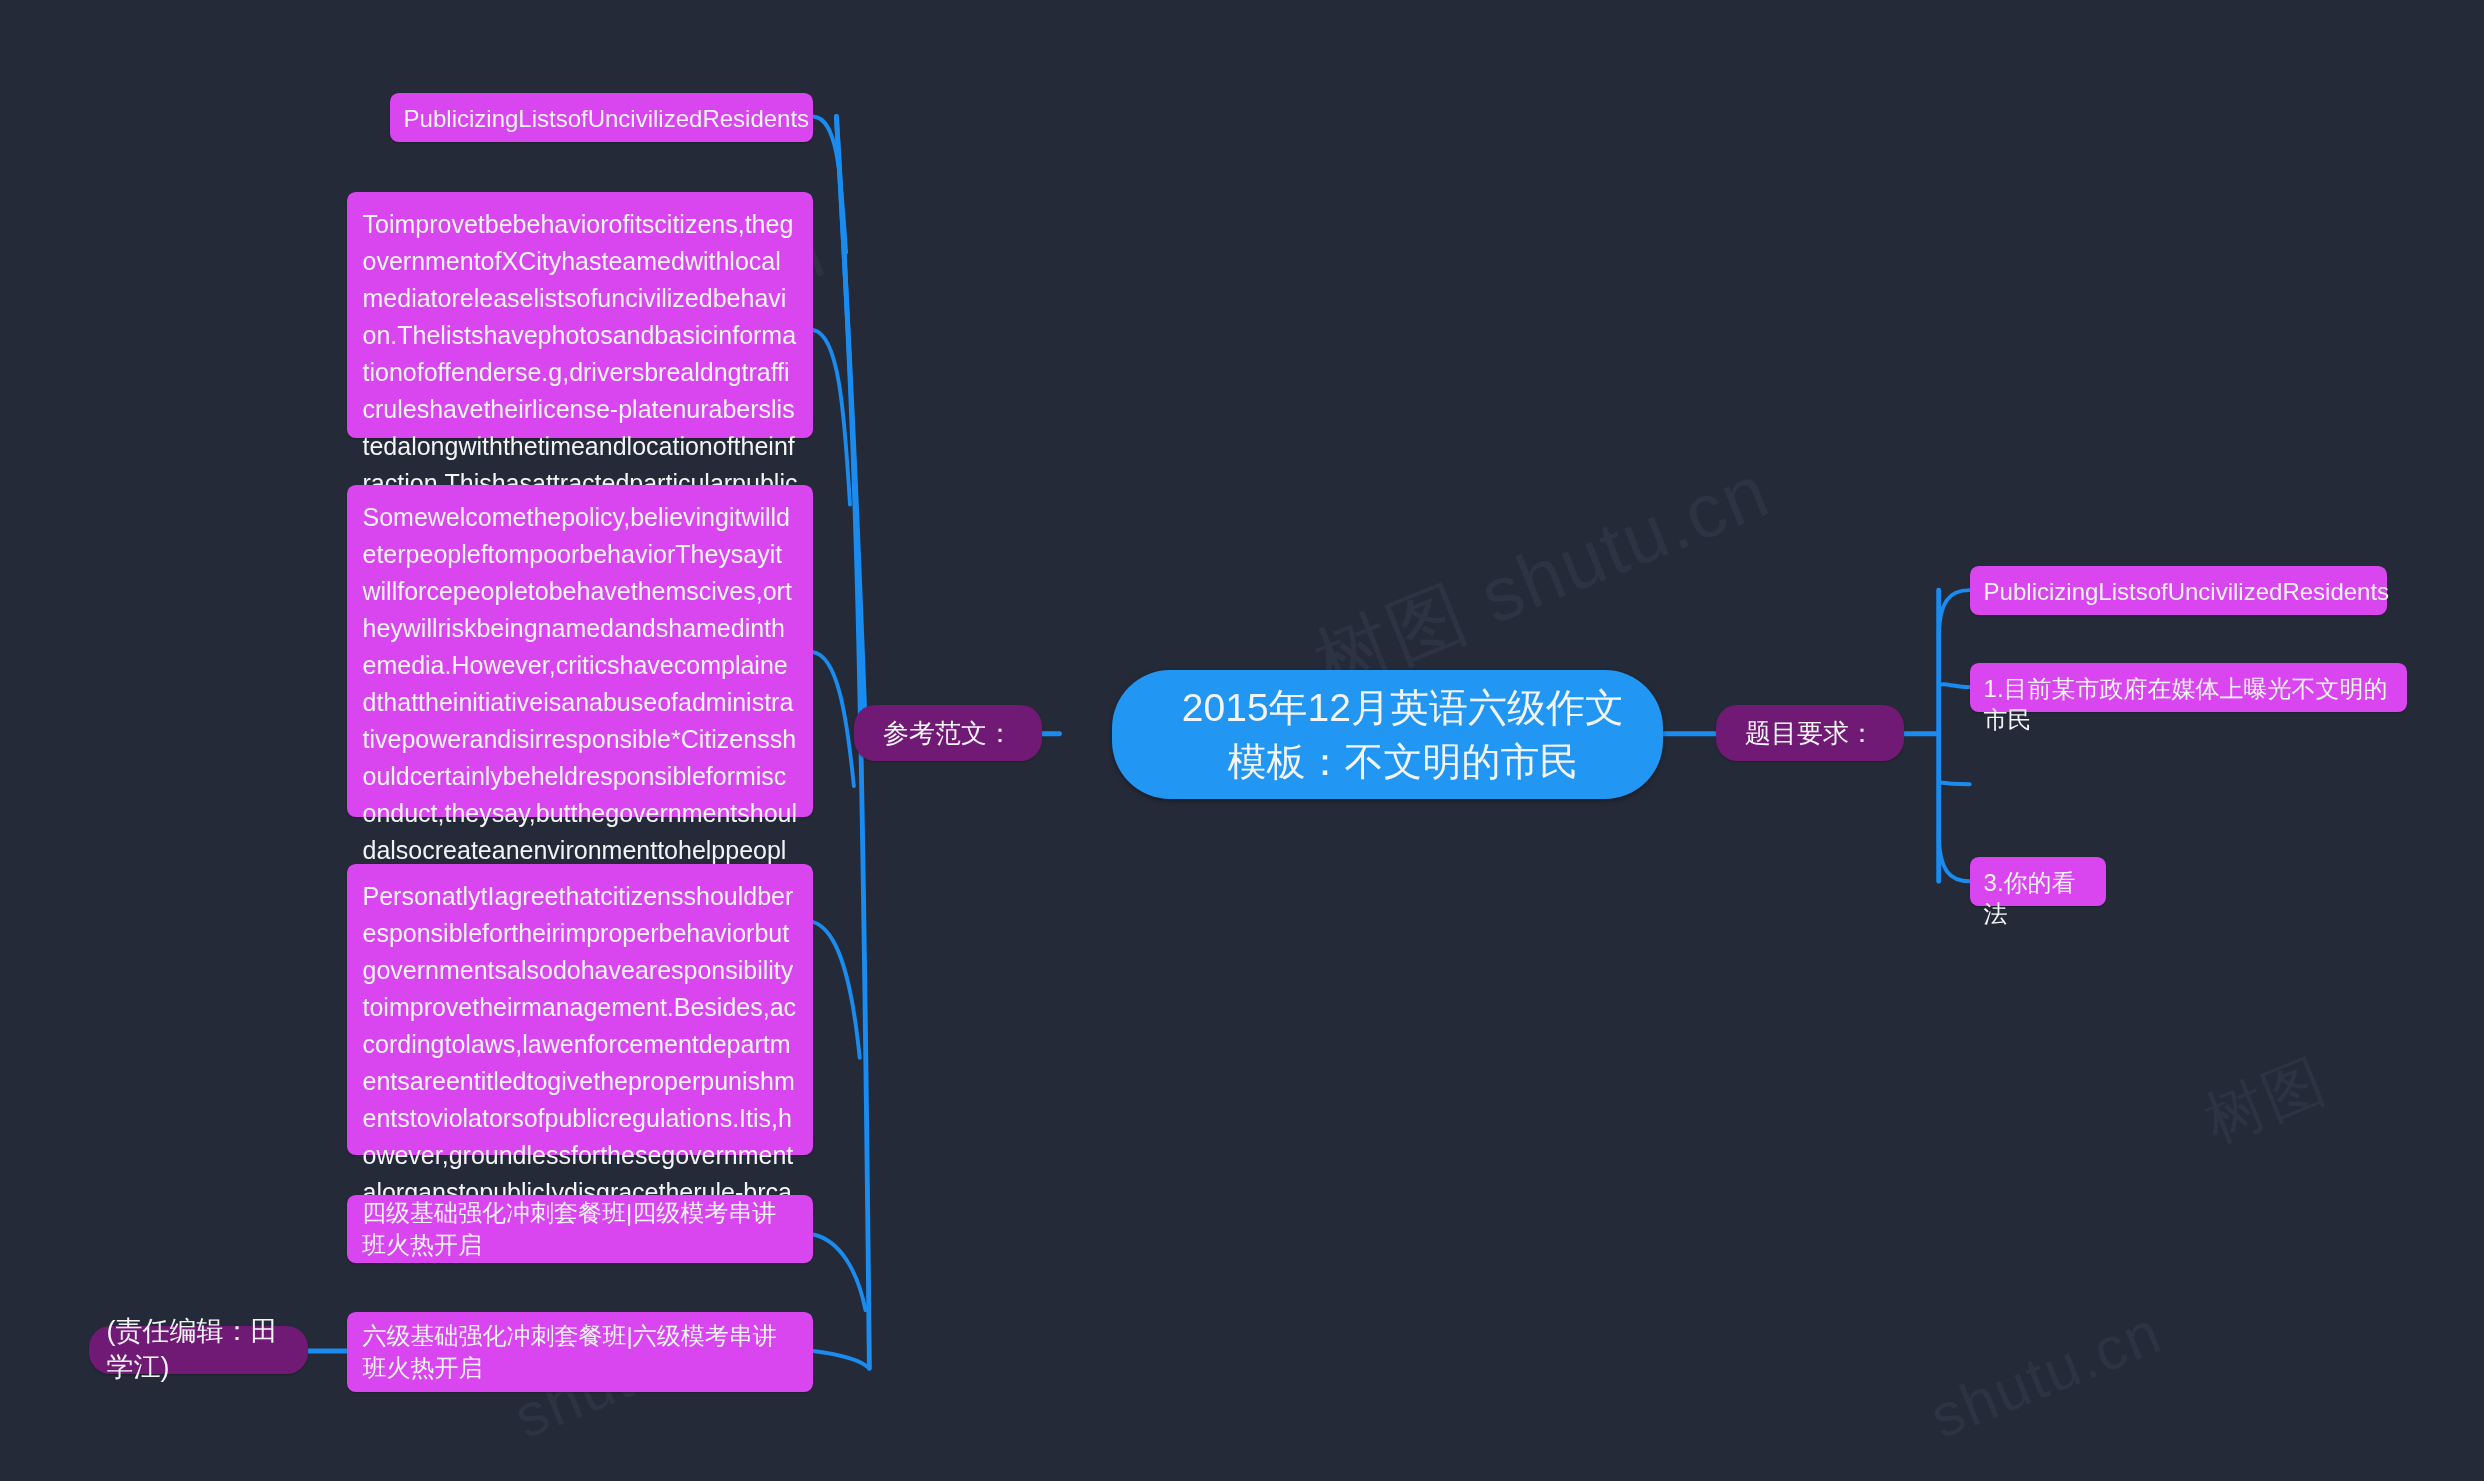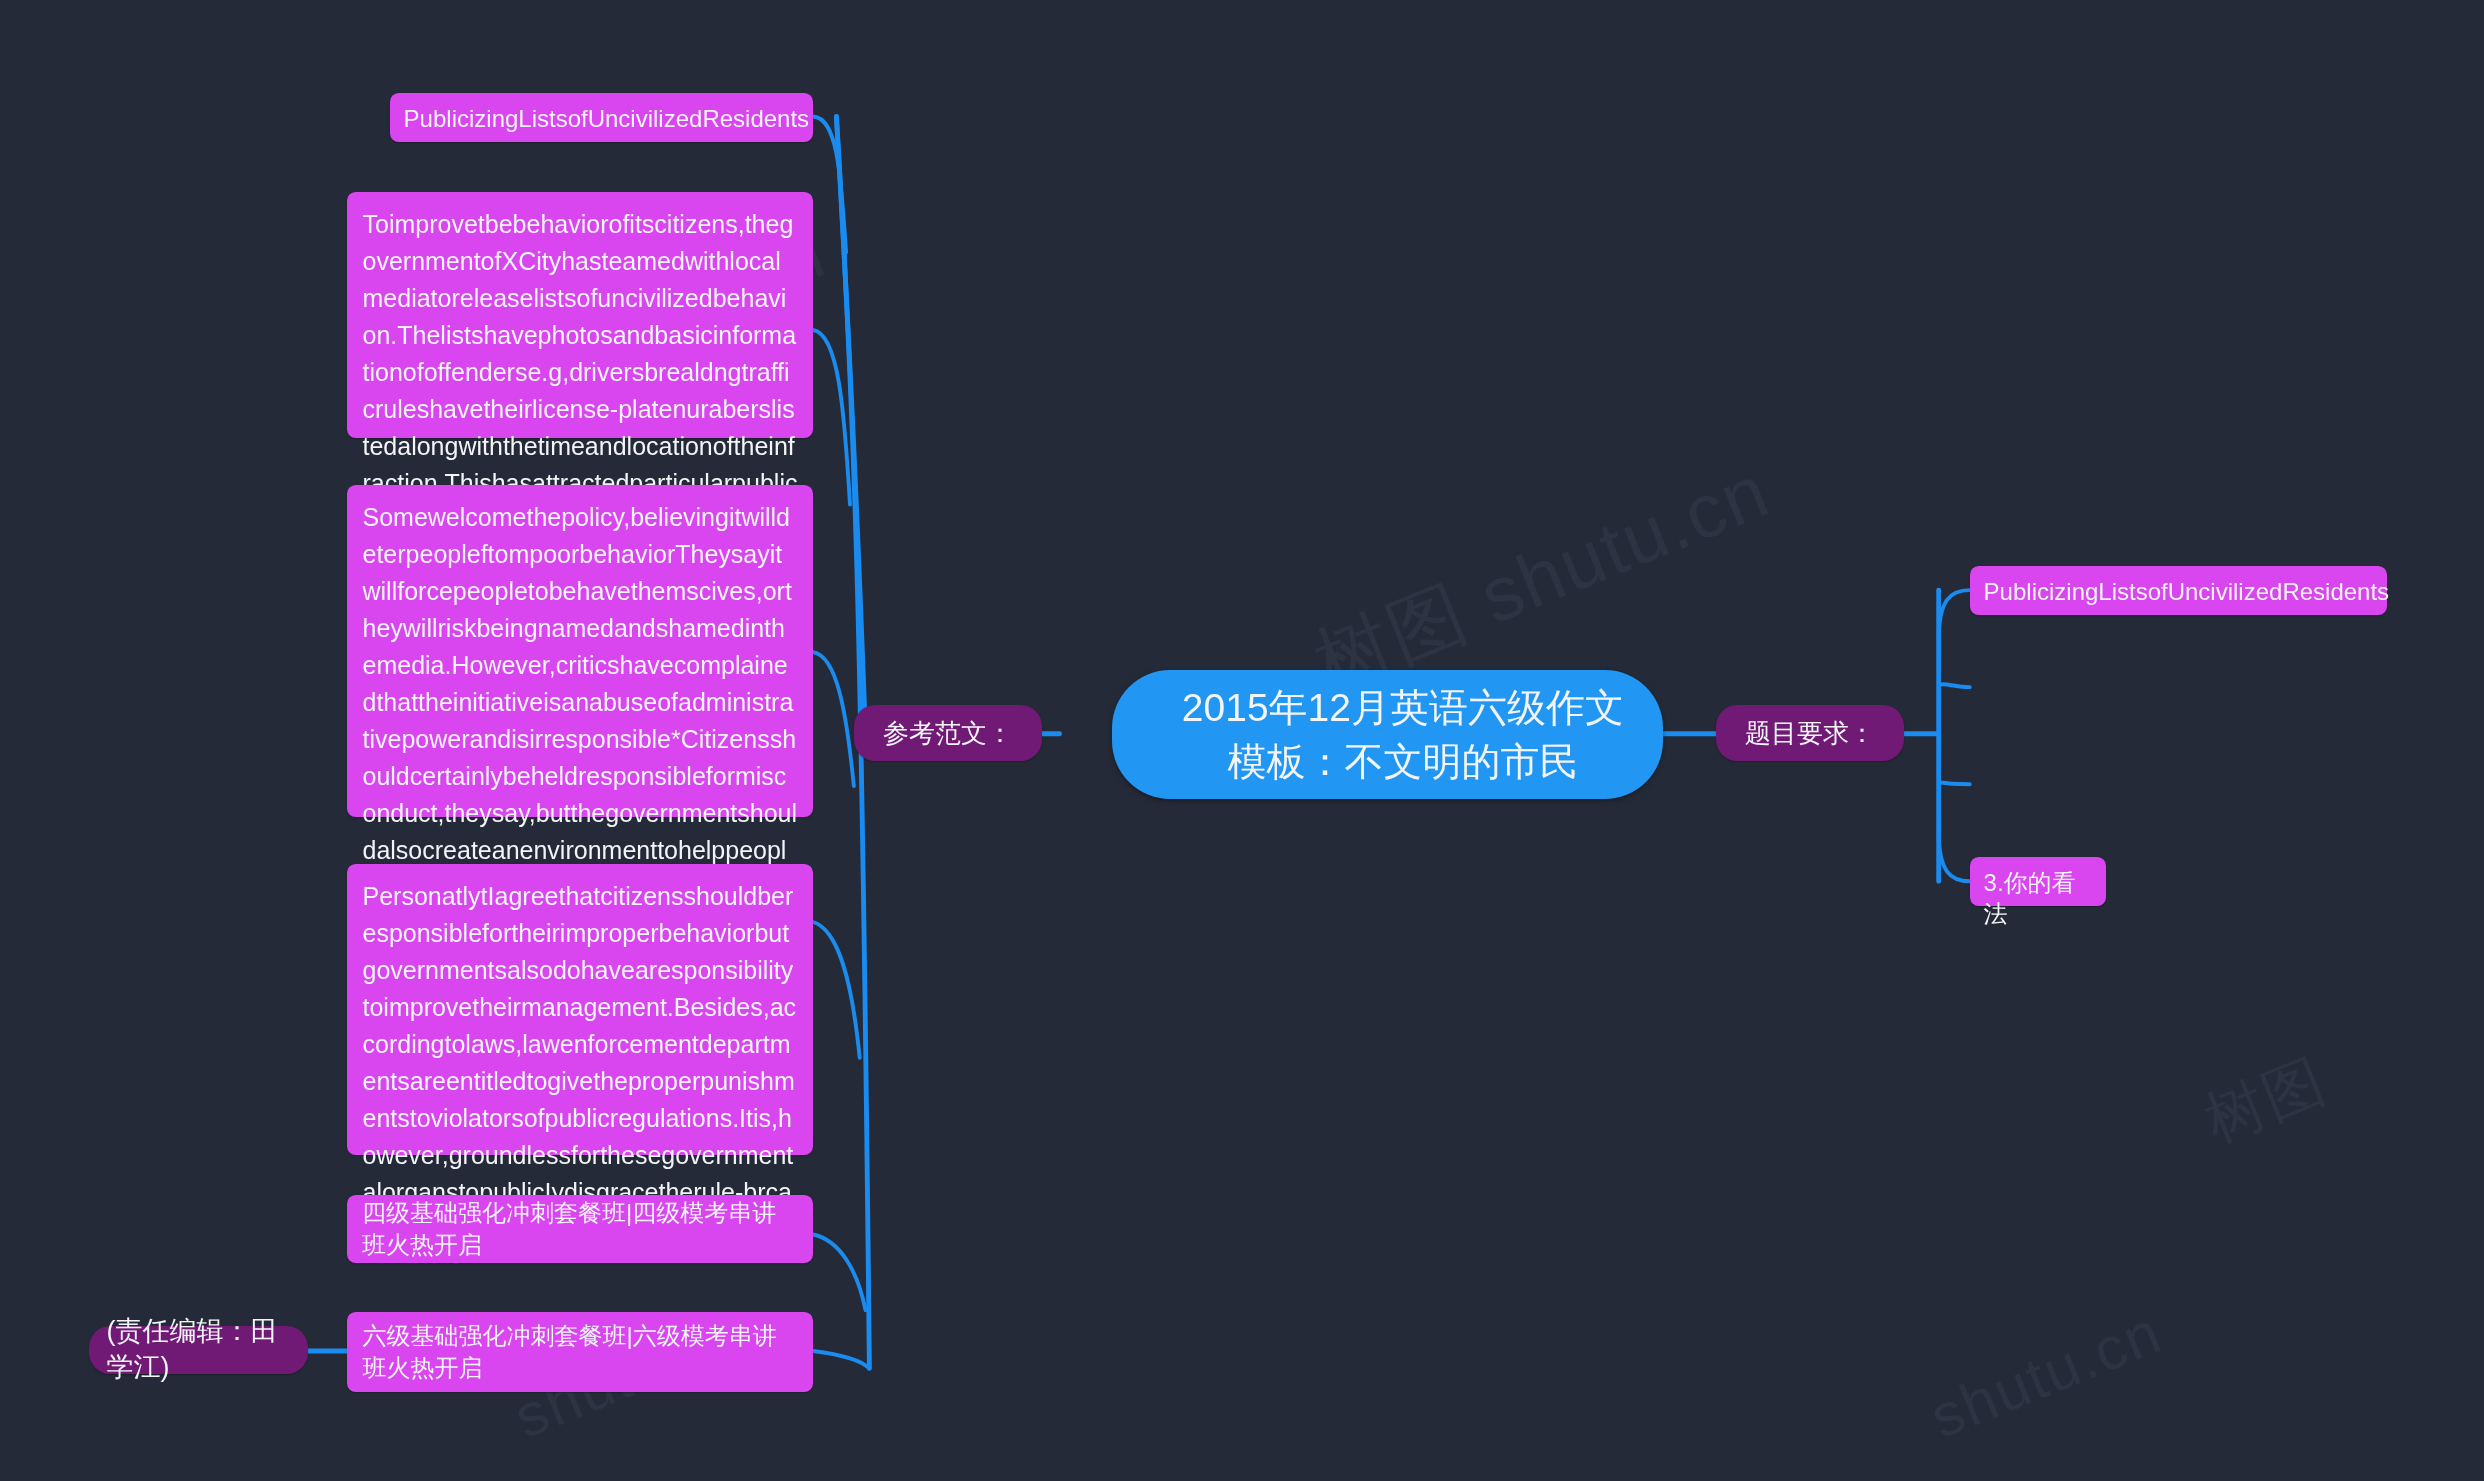--- a/index.html
+++ b/index.html
@@ -143,20 +143,23 @@
     </span>
   </div>
 
   <div class="node topic pill" style="left:1716px; top:705px; width:188px; height:56px;">
     <span>题目要求：</span>
   </div>
 
   <div class="node leaf" style="left:1970px; top:566px; width:417px; height:49px;">
     <span>PublicizingListsofUncivilizedResidents</span>
   </div>
+  <div class="node leaf" style="left:1970px; top:663px; width:437px; height:49px;">
+    <span>1.目前某市政府在媒体上曝光不文明的市民</span>
+  </div>
   <div class="node leaf" style="left:1970px; top:857px; width:136px; height:49px;">
     <span>3.你的看法</span>
   </div>
 
   <div class="node topic pill" style="left:854px; top:705px; width:188px; height:56px;">
     <span>参考范文：</span>
   </div>
 
   <div class="node leaf" style="left:390px; top:93px; width:423px; height:49px;">
     <span>PublicizingListsofUncivilizedResidents</span>

